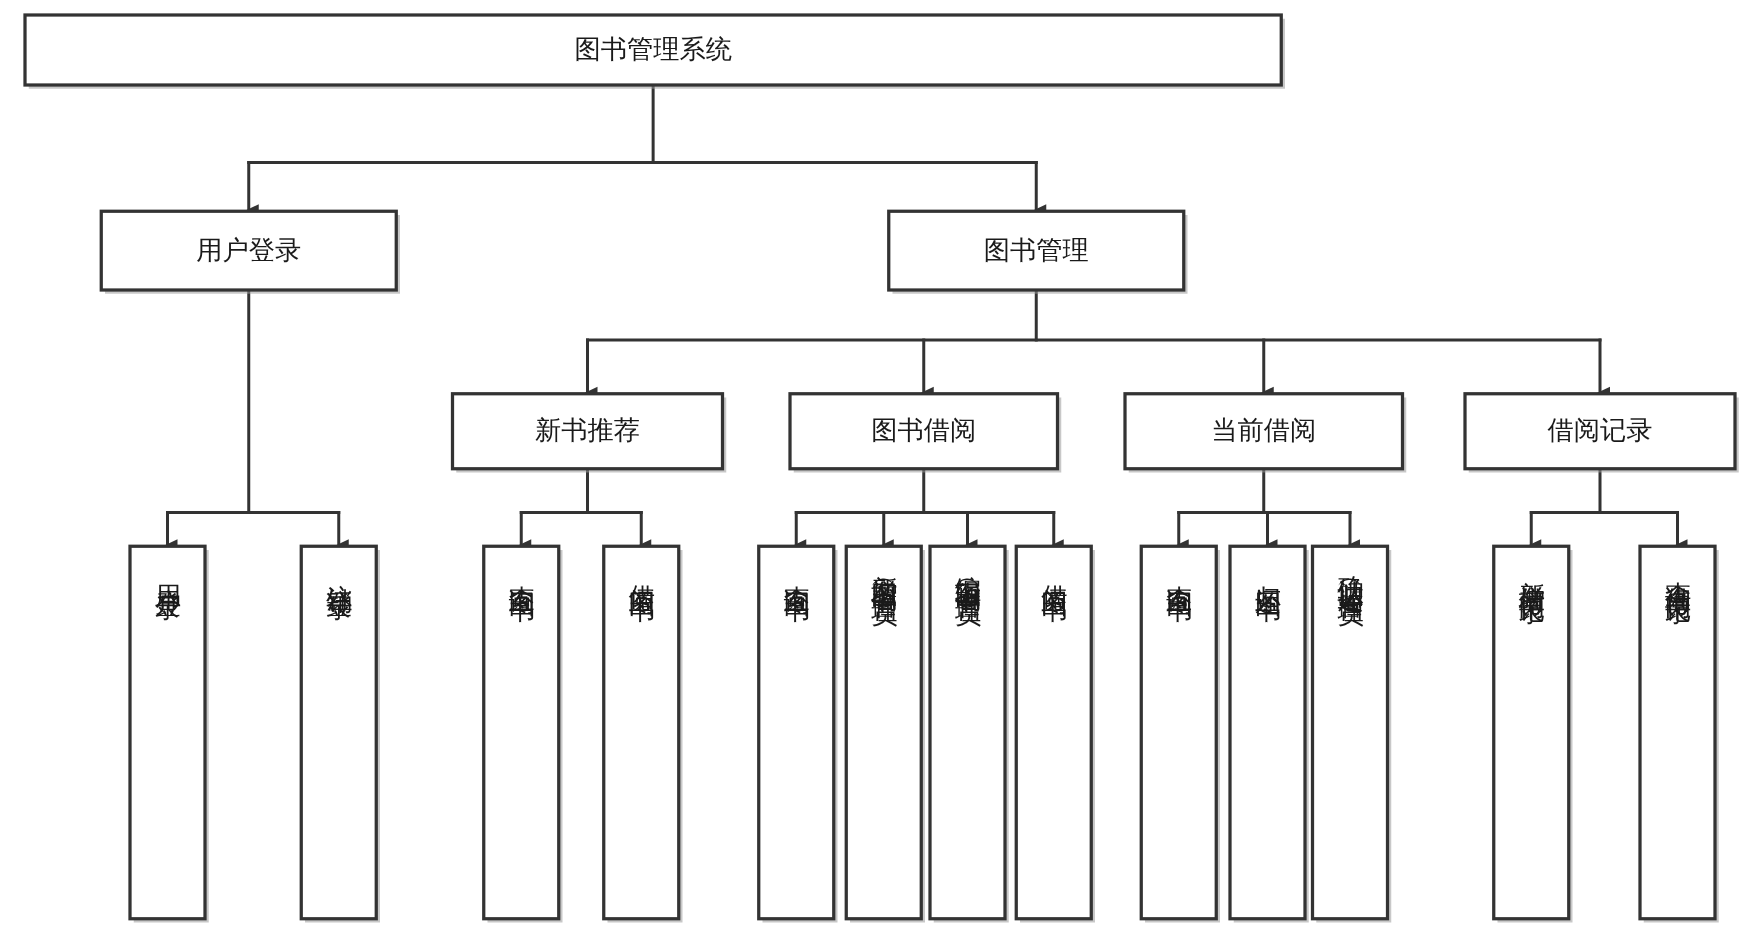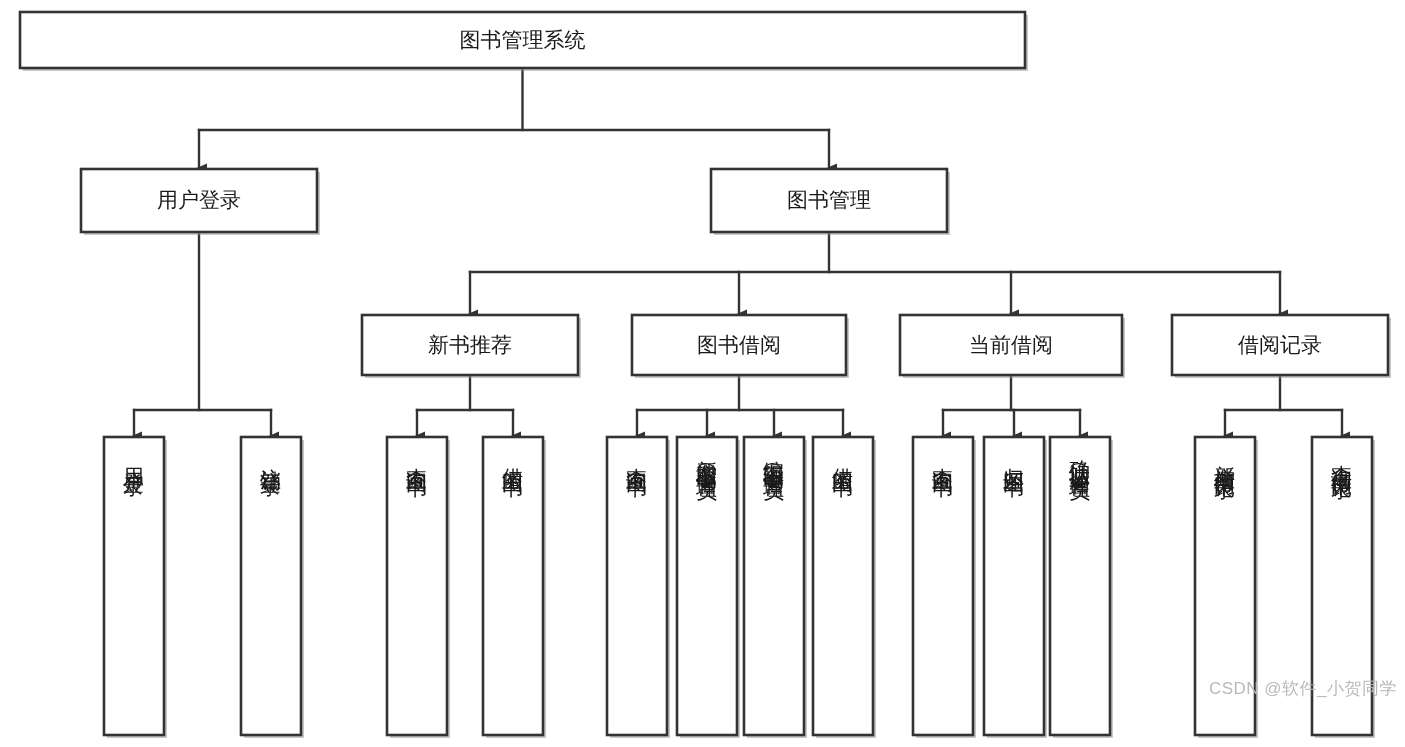--- a/index.html
+++ b/index.html
@@ -217,14 +217,13 @@
           <text class="leaf-label" x="1225" y="457">新增借阅记录</text>
         </g>
         <g>
           <rect x="1315" y="440" width="60" height="298" class="node-shadow"></rect>
           <rect x="1312" y="437" width="60" height="298" class="node-box"></rect>
           <text class="leaf-label" x="1342" y="457">查询借阅记录</text>
         </g>
       </g>
   </svg>
 
-  <div class="watermark">CSDN @软件_小贺同学</div>
 </div>
 
 </body></html>

